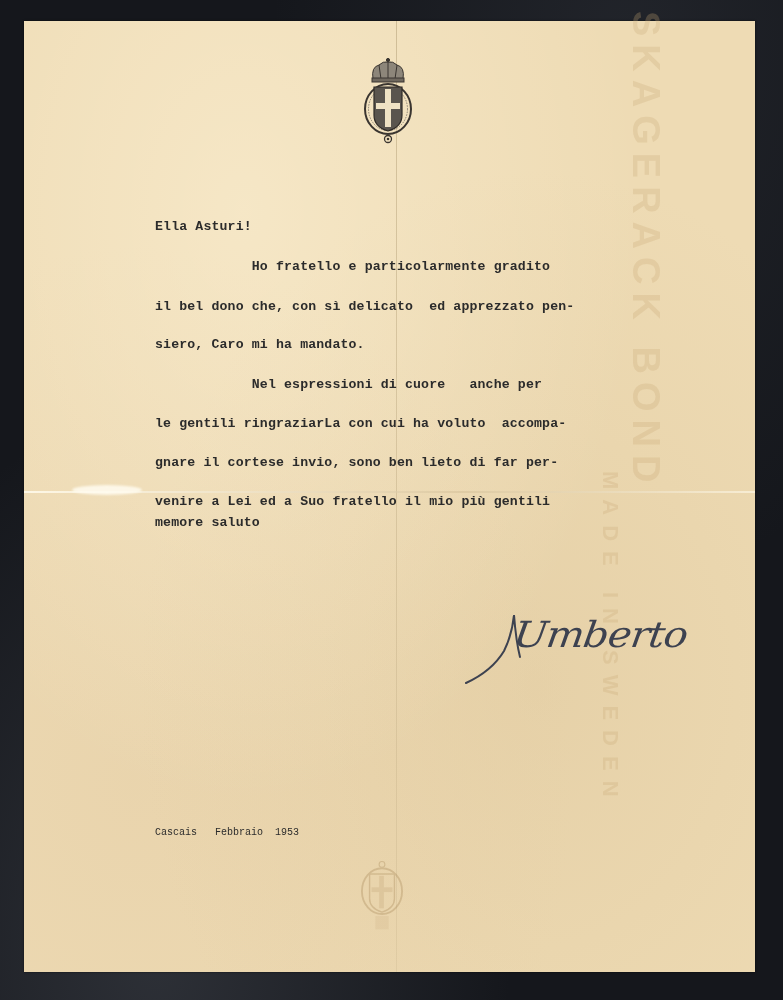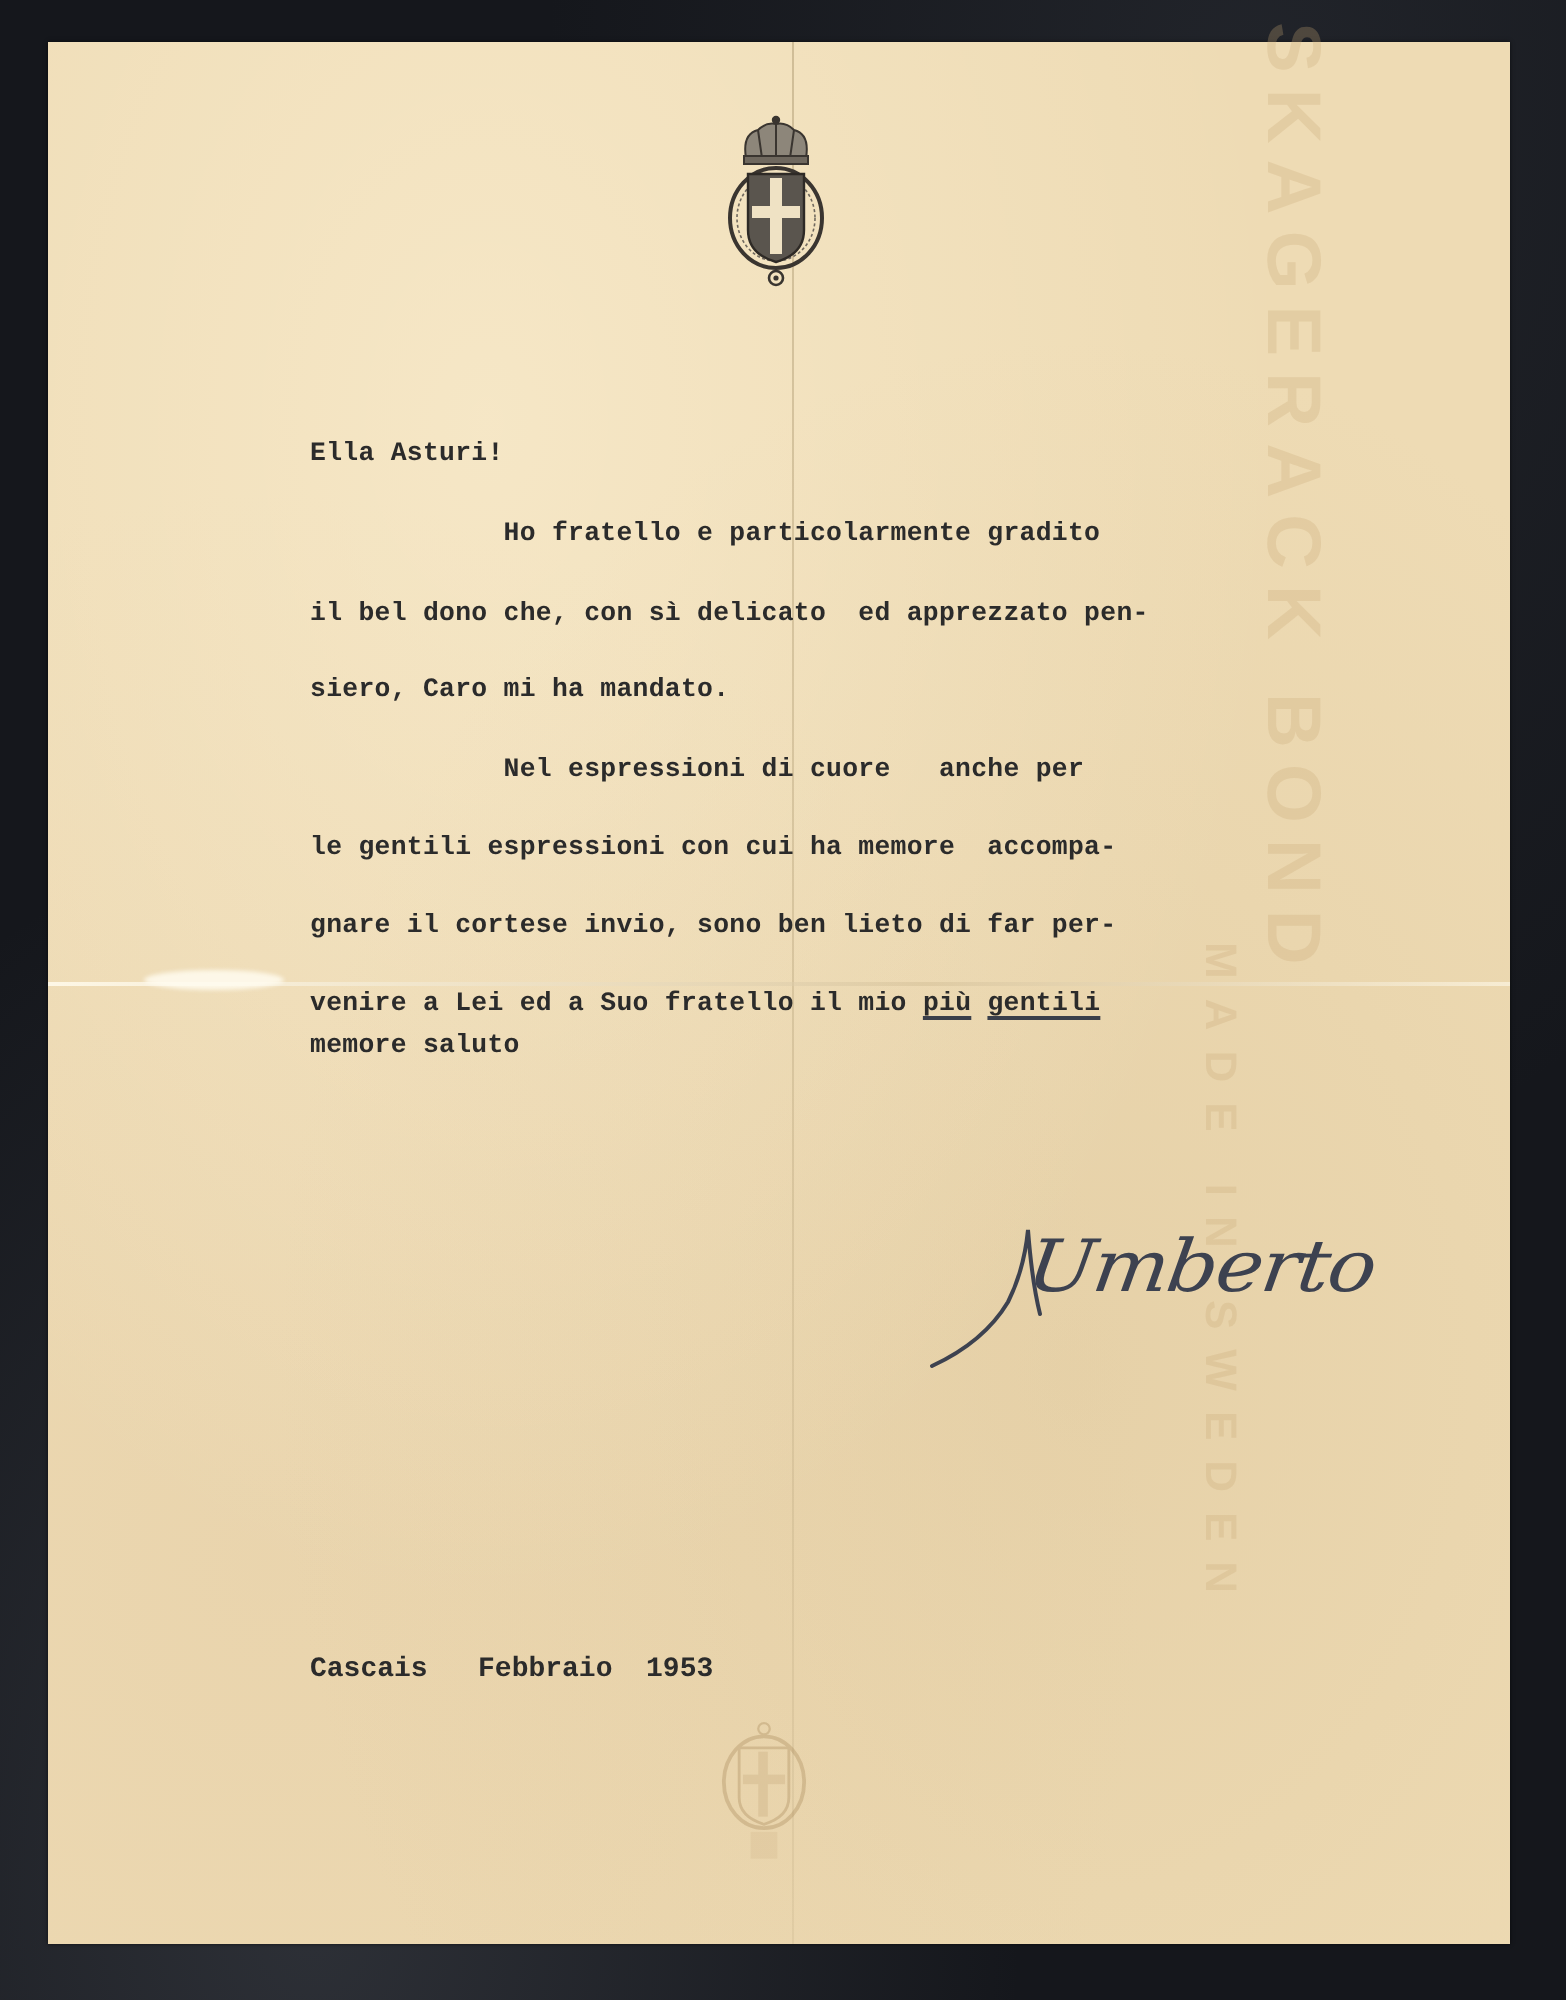--- a/index.html
+++ b/index.html
@@ -51,33 +51,33 @@
     letter-spacing:8px; font-weight:bold;
   }
   .wm-outer { left:600px; top:-10px; font-size:38px; }
   .wm-inner { left:573px; top:450px; font-size:22px; letter-spacing:10px; }
   .letter {
     position:absolute; left:131px; top:196px; width:450px;
     color:#2b2b2b; font-size:13.2px; font-weight:bold;
     letter-spacing:0.15px;
   }
   .line { position:absolute; white-space:pre; height:20px; line-height:20px; }
-  .u { text-decoration:underline; text-decoration-thickness:1.5px; text-underline-offset:3px; text-decoration-color:#3a3f4a; }
+  .u { text-decoration-thickness:1.5px; text-underline-offset:3px; text-decoration-color:#3a3f4a; }
   .signature {
     position:absolute; left:438px; top:580px; width:270px; height:90px;
   }
   .signature-text {
     position:absolute; left:52px; top:10px;
     font-family:"DejaVu Serif", serif; font-style:italic;
     font-size:40px; color:#3d4250; letter-spacing:-1px;
     transform:skewX(-8deg) scaleY(0.9);
   }
   .place-date {
     position:absolute; left:131px; top:806px;
-    color:#2b2b2b; font-size:14px; font-weight:bold; white-space:pre;
+    color:#2b2b2b; font-size:10px; font-weight:normal; white-space:pre;
   }
 </style>
 </head>
 <body>
 
 <div class="frame-texture"></div>
 
 <div class="paper">
   <div class="watermark wm-outer">SKAGERACK BOND</div>
   <div class="watermark wm-inner">MADE IN SWEDEN</div>
@@ -105,21 +105,21 @@
     <circle cx="27" cy="82" r="3.5" fill="none" stroke="#3a3530" stroke-width="1.3"></circle>
     <circle cx="27" cy="82" r="1.3" fill="#3a3530"></circle>
   </svg>
 
   <div class="letter">
     <div class="line" style="top:0px">Ella Asturi!</div>
     <div class="line" style="top:40px">            Ho fratello e particolarmente gradito</div>
     <div class="line" style="top:80px">il bel dono che, con sì delicato  ed apprezzato pen-</div>
     <div class="line" style="top:118px">siero, Caro mi ha mandato.</div>
     <div class="line" style="top:158px">            Nel espressioni di cuore   anche per</div>
-    <div class="line" style="top:197px">le gentili espressioni con cui ha memore  accompa-</div>
+    <div class="line" style="top:197px">le gentili ringraziarLa con cui ha voluto  accompa-</div>
     <div class="line" style="top:236px">gnare il cortese invio, sono ben lieto di far per-</div>
     <div class="line" style="top:275px"><span>venire a Lei ed a Suo fratello il mio </span><span class="u">più</span><span> </span><span class="u">gentili</span></div>
     <div class="line" style="top:296px">memore saluto</div>
   </div>
 
   <div class="signature">
     <svg width="270" height="90" viewBox="0 0 270 90" style="position:absolute;left:0;top:0">
       <path d="M4 82 Q30 70 42 50 Q50 34 52 14 Q54 40 58 56" fill="none" stroke="#3d4250" stroke-width="2" stroke-linecap="round"></path>
     </svg>
     <div class="signature-text">Umberto</div>

